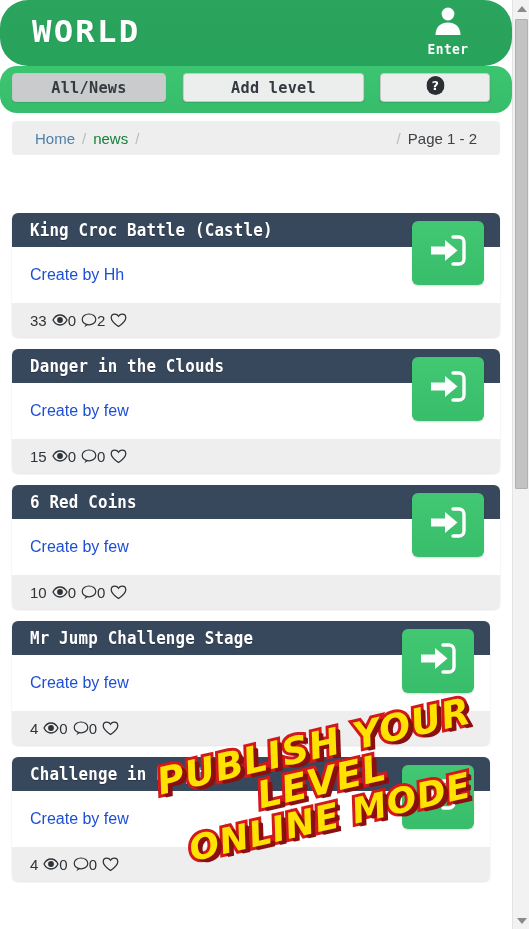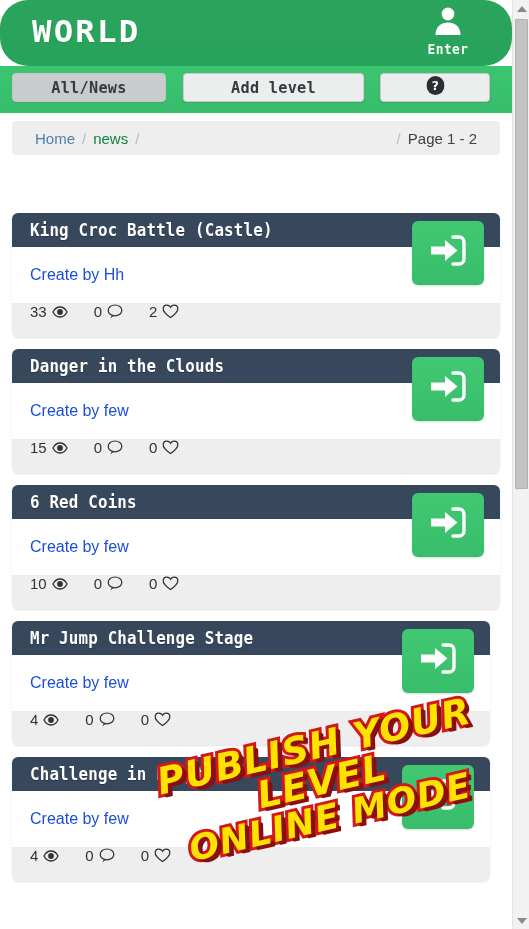--- a/index.html
+++ b/index.html
@@ -66,20 +66,21 @@
 
   
   .tabbar {
     position: relative;
     width: 512px; height: 47px;
     background: #3bc46f;
     background: linear-gradient(#3cc571, #37bd6b);
     padding: 7px 8px 0 8px;
     display: flex;
     gap: 8px;
+    border-radius: 17px;
   }
   .tab {
     height: 29px;
     border: 1px solid #c8c8c8;
     border-radius: 4px;
     display: flex;
     align-items: center;
     justify-content: center;
     color: #353a41;
     font-size: 16px;
@@ -173,23 +174,22 @@
     justify-content: center;
     cursor: pointer;
     box-shadow: 0 1px 2px rgba(0,0,0,0.15);
     z-index: 4;
   }
   .enter-icon { display: block; }
   .card-foot {
     background: #eeeeee;
     height: 34px;
     display: flex;
-    align-items: flex-start;
+    align-items: center;
     padding: 0 18px;
-    gap: 26px;
   }
   .stat {
     display: flex;
     align-items: center;
     gap: 5px;
     font-size: 15px;
     color: #2e3338;
   }
   .stat svg { display: block; }
 

